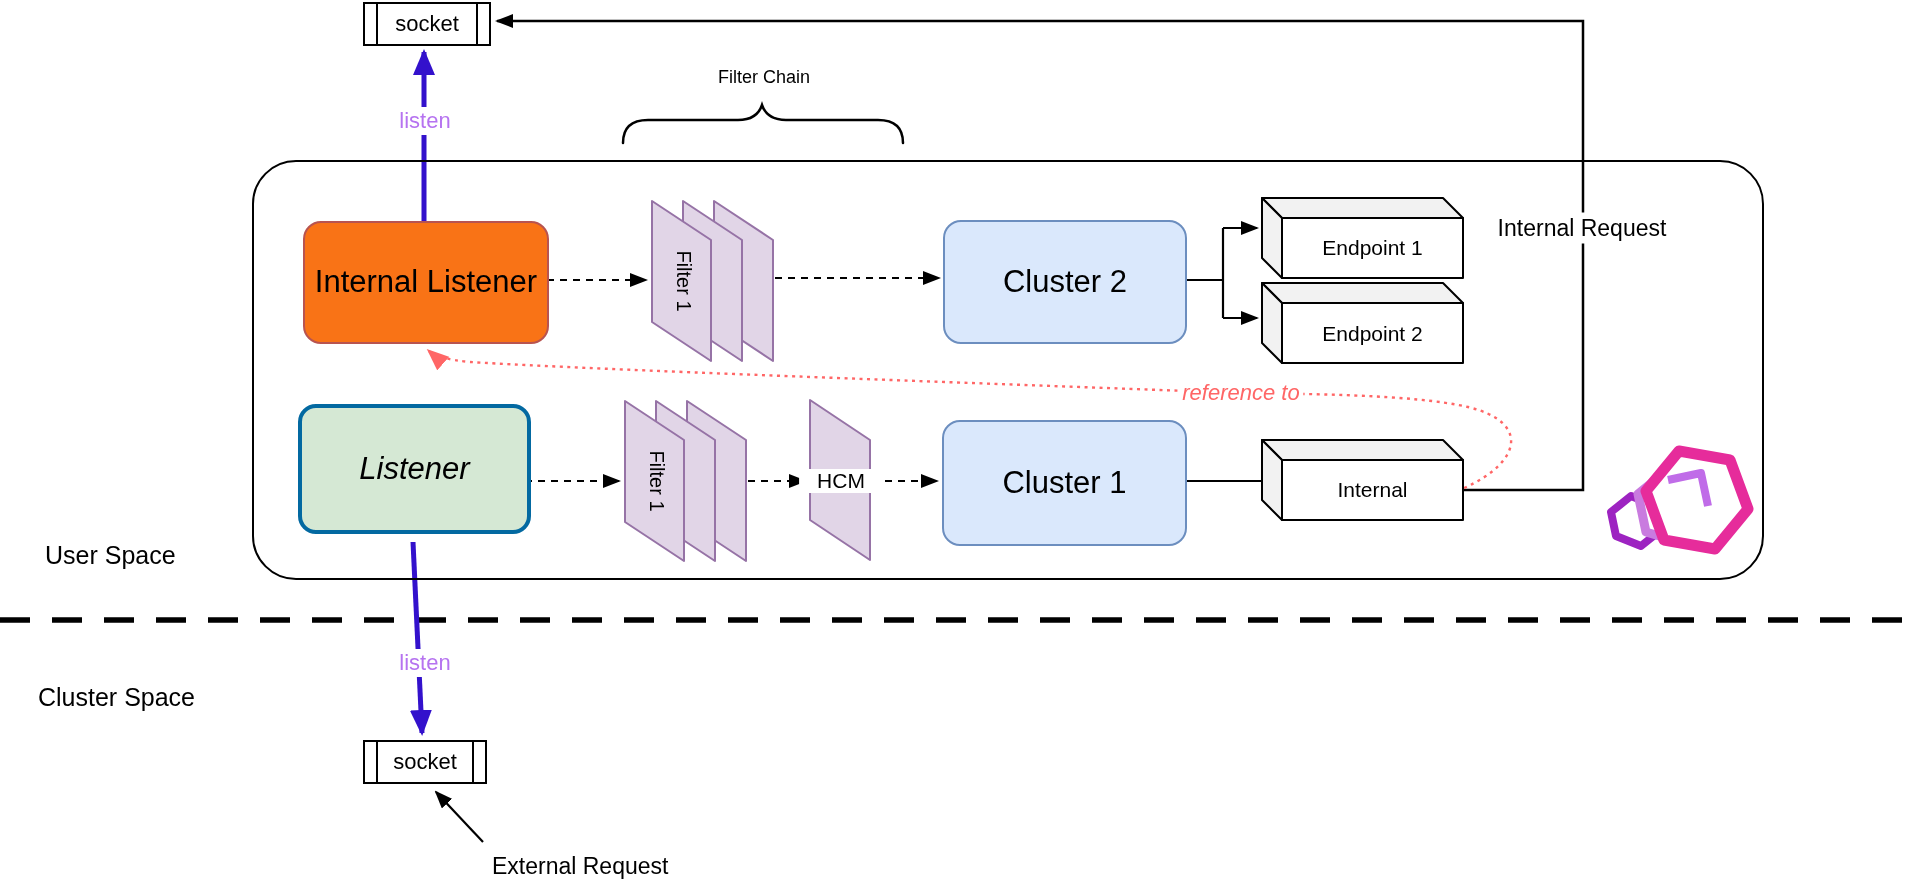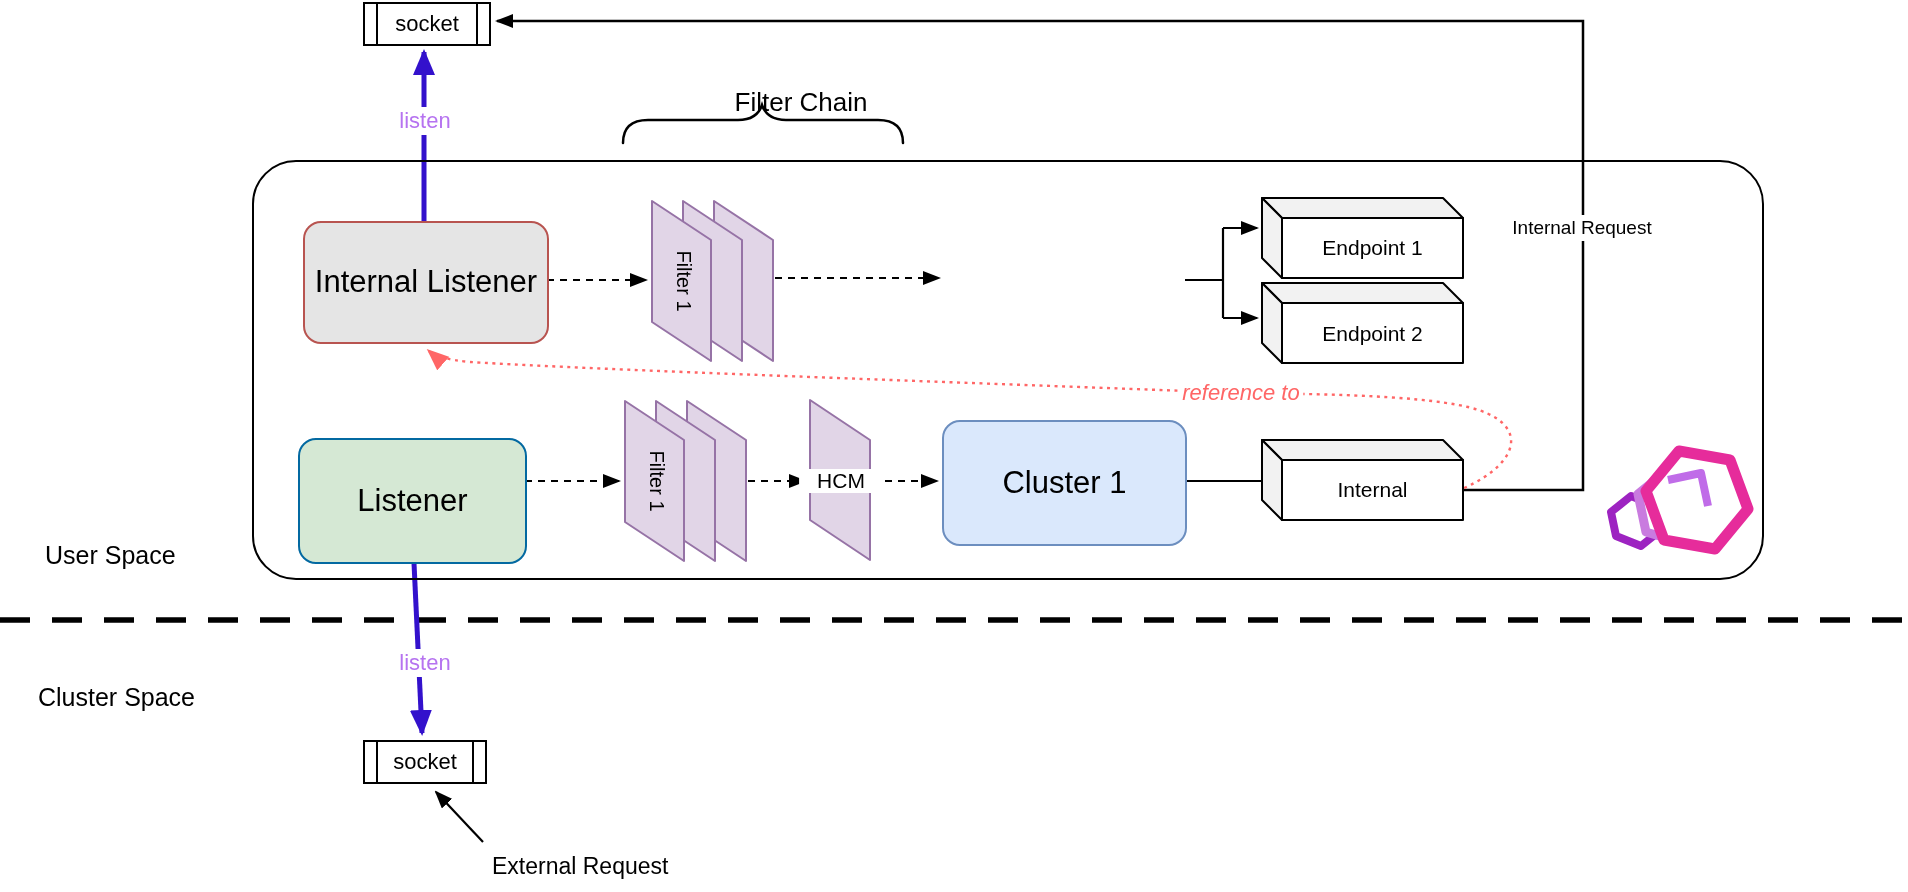--- a/index.html
+++ b/index.html
@@ -8,44 +8,44 @@
   .canvas svg.wires{position:absolute;left:0;top:0;width:1908px;height:892px;}
 
   
   .boundary{position:absolute;left:252px;top:160px;width:1508px;height:416px;
             border:2.5px solid #000;border-radius:44px;background:transparent;}
 
   
   .node{position:absolute;display:flex;align-items:center;justify-content:center;
         text-align:center;border-radius:18px;font-size:31px;line-height:1.25;}
   .internal-listener{left:303px;top:221px;width:242px;height:119px;
-        background:#e5e5e5;border:2px solid #b85450;}
-  .listener{left:298px;top:438px;width:225px;height:122px;
-        background:#d5e8d4;border:2px solid #0369a1;}
+        background:#f97316;border:2px solid #b85450;}
+  .listener{left:298px;top:404px;width:225px;height:122px;
+        background:#d5e8d4;border:4px solid #0369a1;font-style:italic;}
   .cluster2{left:943px;top:220px;width:240px;height:120px;
         background:#dae8fc;border:2px solid #6c8ebf;}
   .cluster1{left:942px;top:420px;width:241px;height:122px;
         background:#dae8fc;border:2px solid #6c8ebf;}
 
   
   .socket{position:absolute;background:#fff;border:2.5px solid #000;
           display:flex;align-items:center;justify-content:center;font-size:22px;}
   .socket-top{left:363px;top:2px;width:124px;height:40px;}
   .socket-bottom{left:363px;top:740px;width:120px;height:40px;}
   .sbar{position:absolute;top:0;bottom:0;width:0;border-left:2.5px solid #000;}
   .sbar.l{left:11px;} .sbar.r{right:11px;}
 
   
   .lbl{position:absolute;white-space:nowrap;}
   .center{transform:translate(-50%,-50%);text-align:center;}
-  .filter-chain{left:801px;top:77px;font-size:26px;margin-top:25px;}
+  .filter-chain{left:764px;top:77px;font-size:18px;}
   .user-space{left:45px;top:541px;font-size:25px;}
   .kernel-space{left:38px;top:683px;font-size:25px;}
   .external-request{left:492px;top:853px;font-size:23px;}
-  .internal-request{left:1582px;top:228px;font-size:19px;background:#fff;padding:2px 5px;}
+  .internal-request{left:1582px;top:228px;font-size:23px;background:#fff;padding:2px 5px;}
   .listen{font-size:22px;color:#b673f0;background:#fff;padding:1px 4px;}
   .listen-top{left:425px;top:121px;}
   .listen-bottom{left:425px;top:663px;}
   .reference-to{left:1241px;top:393px;font-size:22px;font-style:italic;
                 color:#ff6666;background:#fff;padding:1px 4px;}
   .ep-lbl{font-size:21px;width:181px;height:60px;display:flex;align-items:center;
           justify-content:center;}
   .ep1{left:1282px;top:218px;} .ep2{left:1282px;top:304px;} .ep3{left:1282px;top:460px;}
   .rot{position:absolute;transform:translate(-50%,-50%) rotate(90deg);font-size:20px;}
   .f1t{left:683px;top:281px;} .f1b{left:656px;top:481px;}
@@ -138,20 +138,23 @@
   </svg>
 
   <div class="boundary"></div>
 
   <div class="node internal-listener">
     <span>Internal Listener</span>
   </div>
   <div class="node listener">
     <span>Listener</span>
   </div>
+  <div class="node cluster2">
+    <span>Cluster 2</span>
+  </div>
   <div class="node cluster1">
     <span>Cluster 1</span>
   </div>
 
   <div class="socket socket-top">
     <span class="sbar l"></span>
     <span class="sbar r"></span>
     <span>socket</span>
   </div>
   <div class="socket socket-bottom">

